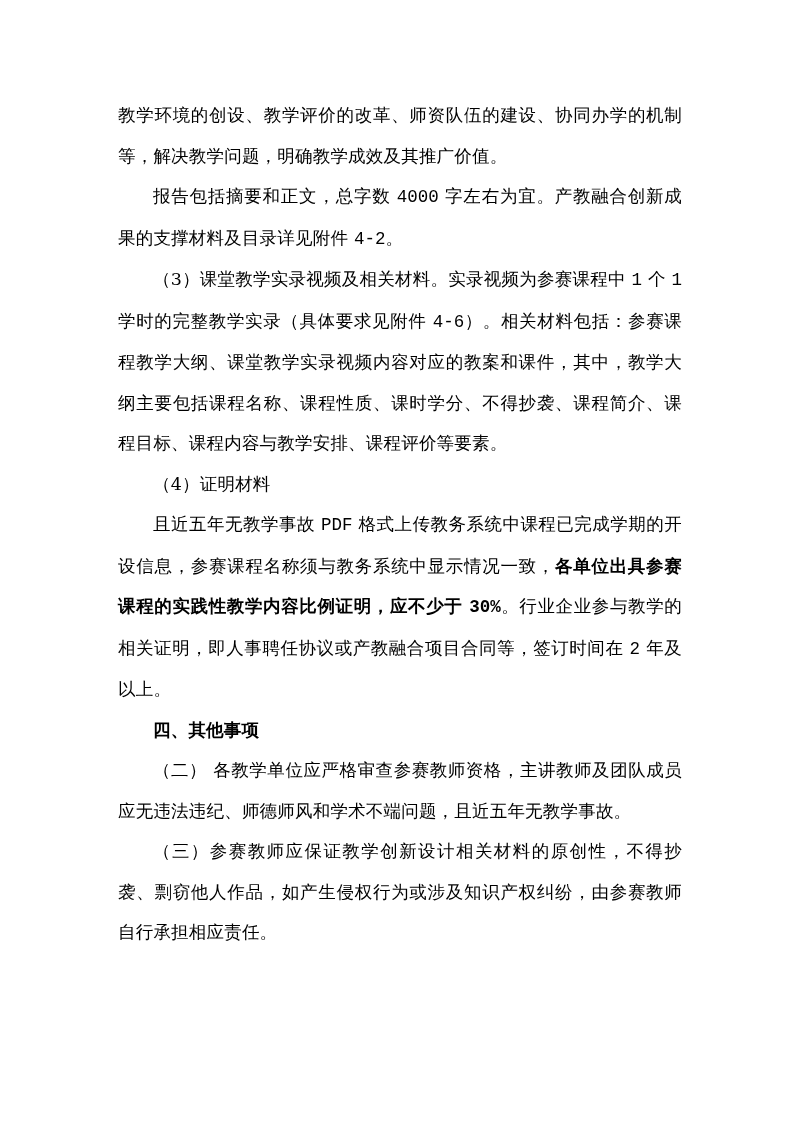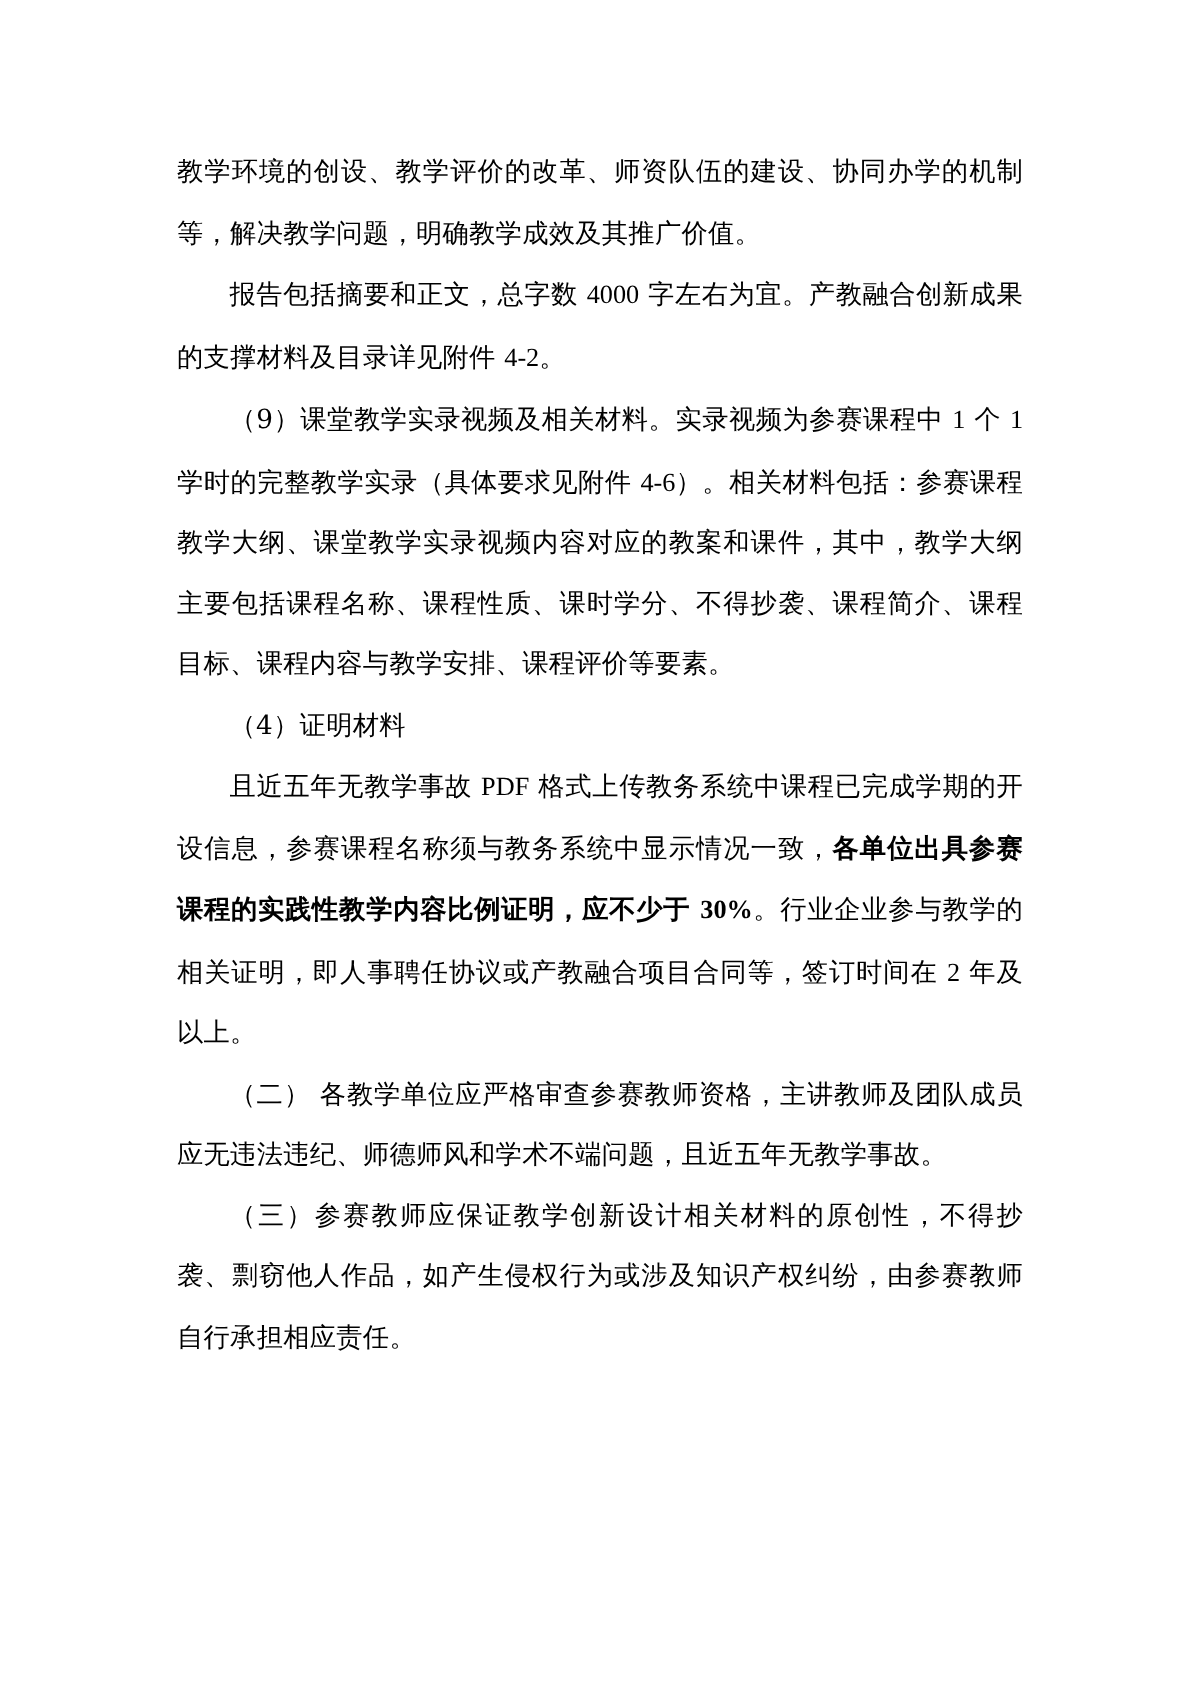--- a/index.html
+++ b/index.html
@@ -37,30 +37,31 @@
     text-indent: 0;
   }
   .heading {
     text-indent: 2em;
     font-weight: bold;
   }
   .bold {
     font-weight: bold;
   }
   .latin {
-    font-family: Liberation Serif, serif;
+    font-family: Liberation Mono, monospace;
     letter-spacing: 0;
   }
 </style>
 </head>
 <body>
 
 <div class="page">
   <div class="doc-body" id="doc-body">
       <p class="noindent"><span>教学环境的创设、教学评价的改革、师资队伍的建设、协同办学的机制等，解决教学问题，明确教学成效及其推广价值。</span></p>
       <p><span>报告包括摘要和正文，总字数 </span><span class="latin">4000</span><span> 字左右为宜。产教融合创新成果的支撑材料及目录详见附件 </span><span class="latin">4-2</span><span>。</span></p>
-      <p><span>（9）课堂教学实录视频及相关材料。实录视频为参赛课程中 </span><span class="latin">1</span><span> 个 </span><span class="latin">1</span><span> 学时的完整教学实录（具体要求见附件 </span><span class="latin">4-6</span><span>）。相关材料包括：参赛课程教学大纲、课堂教学实录视频内容对应的教案和课件，其中，教学大纲主要包括课程名称、课程性质、课时学分、不得抄袭、课程简介、课程目标、课程内容与教学安排、课程评价等要素。</span></p>
+      <p><span>（3）课堂教学实录视频及相关材料。实录视频为参赛课程中 </span><span class="latin">1</span><span> 个 </span><span class="latin">1</span><span> 学时的完整教学实录（具体要求见附件 </span><span class="latin">4-6</span><span>）。相关材料包括：参赛课程教学大纲、课堂教学实录视频内容对应的教案和课件，其中，教学大纲主要包括课程名称、课程性质、课时学分、不得抄袭、课程简介、课程目标、课程内容与教学安排、课程评价等要素。</span></p>
       <p><span>（4）证明材料</span></p>
       <p><span>且近五年无教学事故 </span><span class="latin">PDF</span><span> 格式上传教务系统中课程已完成学期的开设信息，参赛课程名称须与教务系统中显示情况一致，</span><span class="bold">各单位出具参赛课程的实践性教学内容比例证明，应不少于 </span><span class="bold latin">30%</span><span>。</span><span>行业企业参与教学的相关证明，即人事聘任协议或产教融合项目合同等，签订时间在 </span><span class="latin">2</span><span> 年及以上。</span></p>
+      <p class="heading"><span class="bold">四、其他事项</span></p>
       <p><span>（二） 各教学单位应严格审查参赛教师资格，主讲教师及团队成员应无违法违纪、师德师风和学术不端问题，且近五年无教学事故。</span></p>
       <p><span>（三）参赛教师应保证教学创新设计相关材料的原创性，不得抄袭、剽窃他人作品，如产生侵权行为或涉及知识产权纠纷，由参赛教师自行承担相应责任。</span></p>
     </div>
 </div>
 
 </body></html>

